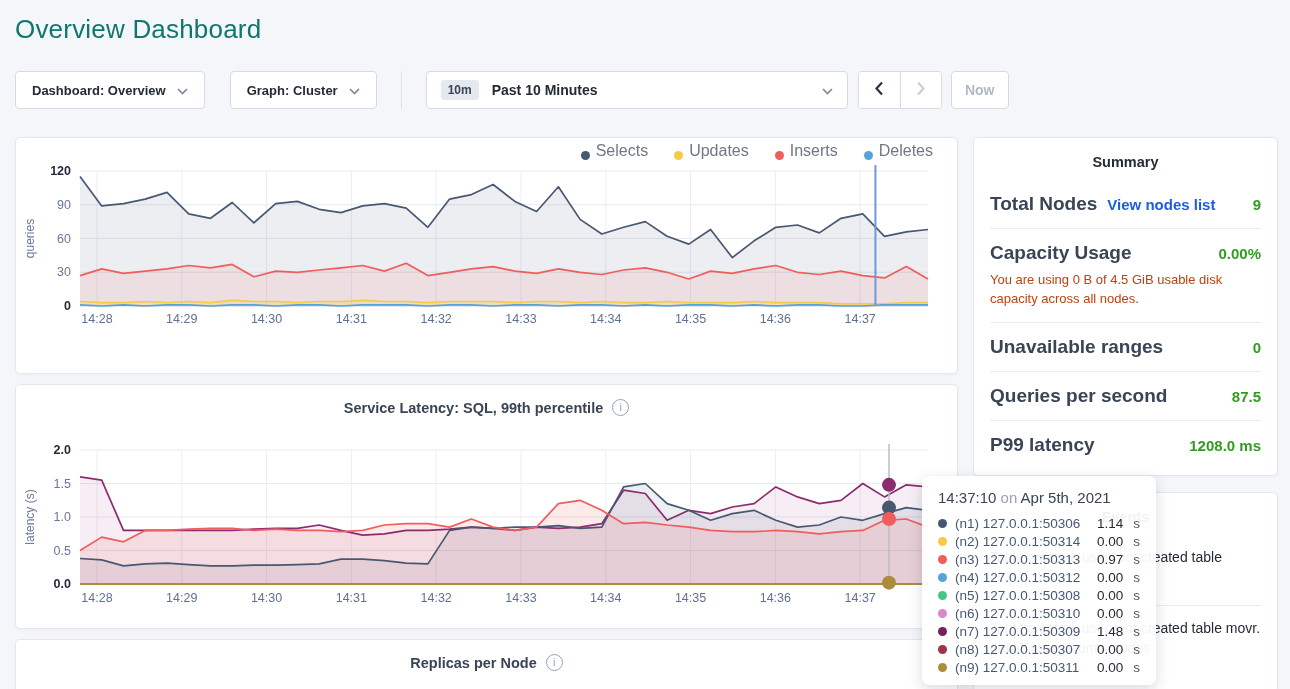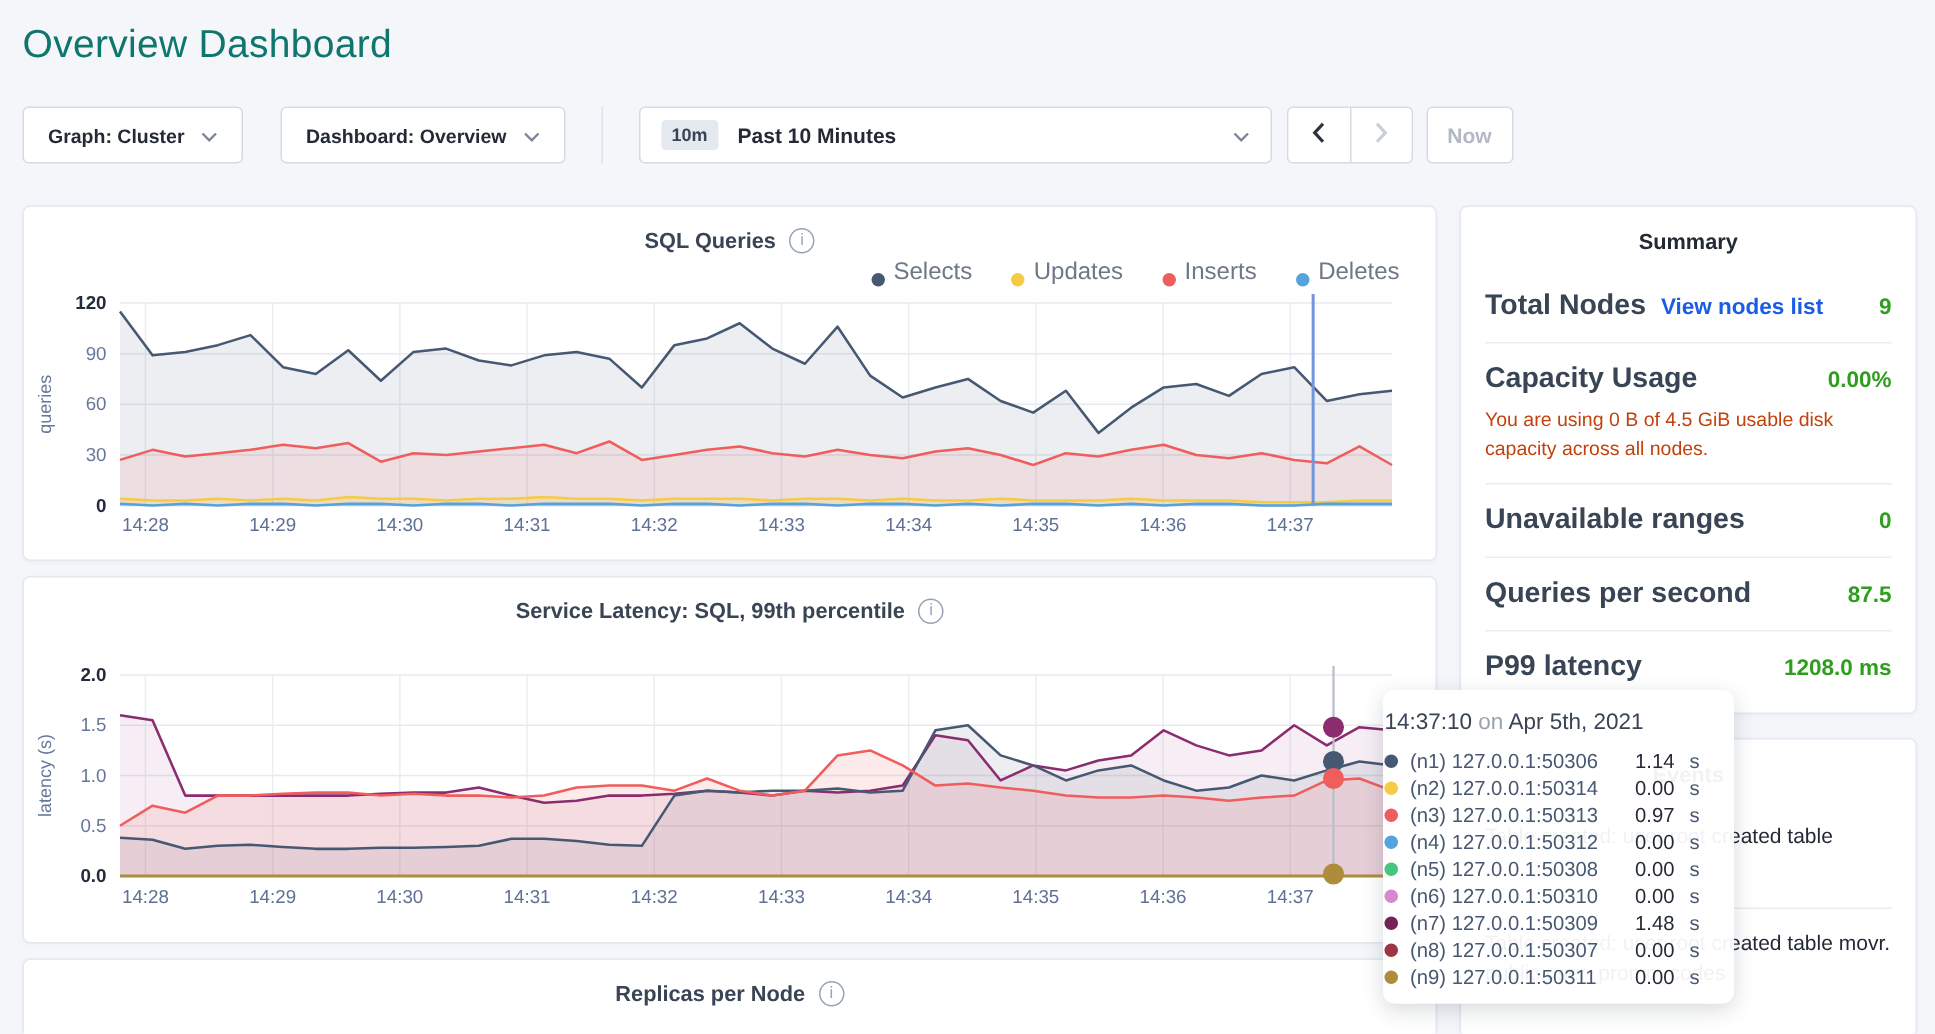--- a/index.html
+++ b/index.html
@@ -63,49 +63,49 @@
   .sval { margin-left:auto; font-weight:700; font-size:15px; color:#2f9e1f; white-space:nowrap; }
   .sdesc { margin:7px 0 0 0; font-size:13px; color:#c2410c; line-height:1.45; }
 
   
   .events-card { margin-top:16px; padding:0 16px 10px 16px; min-height:200px; }
   .ev-item { padding:12px 0 14px 0; font-size:14px; color:#242a35; line-height:1.45; word-break:break-all; }
   .ev-item:first-of-type { padding-bottom:38px; }
   .ev-item + .ev-item { border-top:1px solid #e9edf2; }
 
   
-  .tooltip { position:absolute; left:922px; top:460px; width:234px; height:209px; z-index:10;
+  .tooltip { position:absolute; left:922px; top:476px; width:234px; height:209px; z-index:10;
     background:rgba(255,255,255,0.94); border-radius:8px; box-shadow:0 4px 14px rgba(40,50,70,0.18);
-    padding:13px 16px 10px 1px; overflow:hidden; }
+    padding:13px 16px 10px 16px; overflow:hidden; }
   .tt-head { font-size:15px; color:#394455; margin-bottom:8px; white-space:nowrap; }
   .tt-on { color:#9aa2b1; }
   .tt-row { display:flex; align-items:center; gap:8px; height:18px; font-size:13.5px; color:#475872; white-space:nowrap; }
   .tt-dot { width:9px; height:9px; border-radius:50%; flex:none; }
   .tt-node { width:142px; }
   .tt-val { font-weight:400; color:#242a35; }
   .tt-unit { color:#475872; margin-left:2px; }
 </style>
 </head>
 <body>
 
 <div class="page">
 
   <h1 class="page-title">Overview Dashboard</h1>
 
   <div class="controls">
     <button class="dd">
-      <span>Graph: Cluster</span>
+      <span>Dashboard: Overview</span>
       <span>
         <svg width="11" height="7">
             <polyline points="1,1 5.5,5.5 10,1" stroke="#7b8698" stroke-width="1.6" fill="none"></polyline>
           </svg>
       </span>
     </button>
     <button class="dd">
-      <span>Dashboard: Overview</span>
+      <span>Graph: Cluster</span>
       <span>
         <svg width="11" height="7">
             <polyline points="1,1 5.5,5.5 10,1" stroke="#7b8698" stroke-width="1.6" fill="none"></polyline>
           </svg>
       </span>
     </button>
     <div class="vdiv"></div>
     <button class="time-dd">
       <span class="range-badge">10m</span>
       <span class="range-label">Past 10 Minutes</span>
@@ -131,24 +131,20 @@
         </span>
       </button>
     </div>
     <button class="now-btn">Now</button>
   </div>
 
   <div class="grid">
     <div class="col-left">
 
       <section class="card chart-card" id="card-sql">
-        <div class="chart-title-row">
-          <h3 class="chart-title">SQL Queries</h3>
-          <span class="info-icon"></span>
-        </div>
         <div class="legend" id="legend0">
             <div class="legend-item">
               <span class="legend-dot" style="background: rgb(71, 88, 114);"></span>
               <span class="">Selects</span>
             </div>
             <div class="legend-item">
               <span class="legend-dot" style="background: rgb(246, 203, 68);"></span>
               <span class="">Updates</span>
             </div>
             <div class="legend-item">

